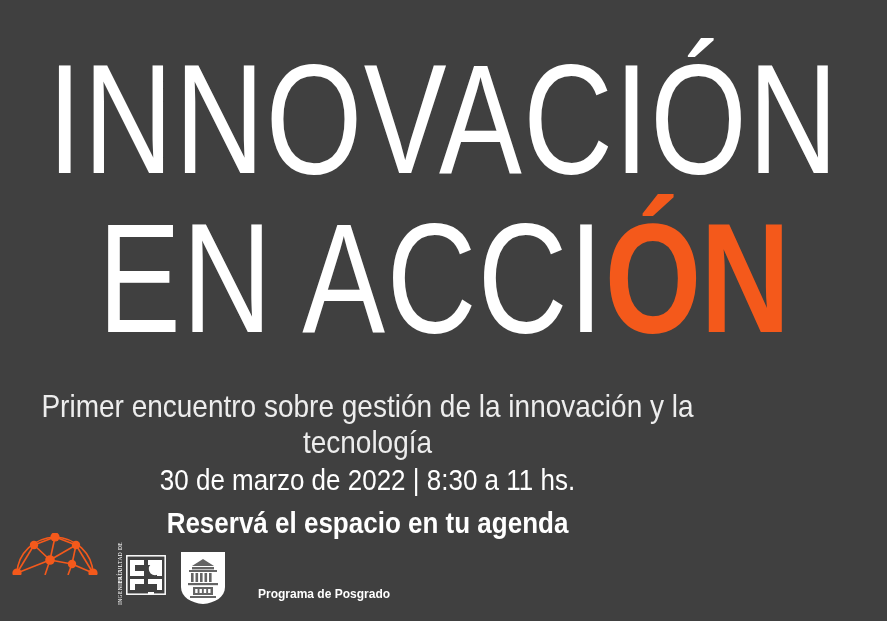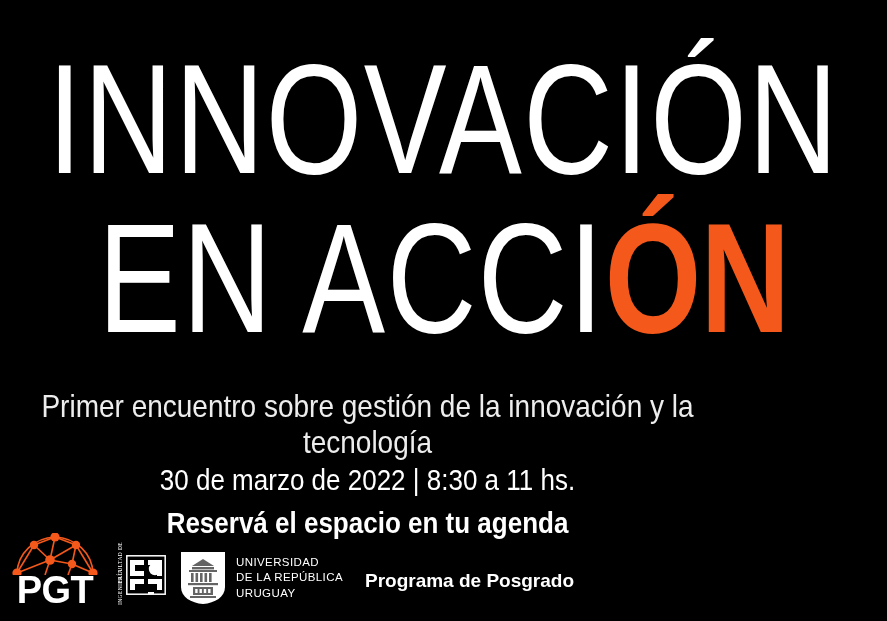--- a/index.html
+++ b/index.html
@@ -12,21 +12,21 @@
     height: 621px;
     background: #646464;
     font-family: "Liberation Sans", sans-serif;
     overflow: hidden;
     position: relative;
   }
   .poster {
     position: relative;
     width: 887px;
     height: 621px;
-    background: #000000;
+    background: #404040;
   }
 
   
   .headline {
     position: absolute;
     left: 0;
     top: 42px;
     width: 887px;
     text-align: center;
     line-height: 0.98;
@@ -192,25 +192,25 @@
     font-size: 11.5px;
     line-height: 1.35;
     letter-spacing: 0.4px;
     font-weight: 400;
   }
   .udelar-text span { display: block; }
 
   
   .programa {
     color: #ffffff;
-    font-size: 19px;
+    font-size: 12px;
     font-weight: 700;
     line-height: 1.42;
     flex: 0 0 auto;
-    margin-bottom: 14px;
+    margin-bottom: 6px;
   }
   .programa span { display: block; white-space: nowrap; }
 </style>
 </head>
 <body>
 
 <div class="poster">
 
   <div class="headline">
     <span class="headline-line hl-1">INNOVACIÓN</span>
@@ -246,21 +246,20 @@
         <g fill="#F4591B">
           <circle cx="5" cy="40" r="4.6"></circle>
           <circle cx="22" cy="12" r="4.2"></circle>
           <circle cx="43" cy="4" r="4.6"></circle>
           <circle cx="64" cy="12" r="4.2"></circle>
           <circle cx="81" cy="40" r="4.6"></circle>
           <circle cx="38" cy="27" r="4.8"></circle>
           <circle cx="60" cy="31" r="4.2"></circle>
         </g>
       </svg>
-      <div class="pgt-word">PGT</div>
     </div>
 
     <div class="logo-fing">
       <div class="fing-side">
         <span class="fing-fac">FACULTAD DE</span>
         <span class="fing-ing">INGENIERÍA</span>
       </div>
       <svg class="fing-mark" viewBox="0 0 40 48">
         <rect x="0.8" y="0.8" width="38.4" height="38.4" fill="none" stroke="#ffffff" stroke-width="1.5"></rect>
         <path d="M4 5 H18 V10 H9 V16 H18 V21 H4 Z" fill="#ffffff"></path>
@@ -289,25 +288,20 @@
           <rect x="29" y="22" width="2.6" height="9"></rect>
           <rect x="8" y="32" width="30" height="2.2"></rect>
           <rect x="13" y="36" width="20" height="8"></rect>
           <rect x="15.2" y="38" width="2.4" height="4" fill="#ffffff"></rect>
           <rect x="19.5" y="38" width="2.4" height="4" fill="#ffffff"></rect>
           <rect x="23.8" y="38" width="2.4" height="4" fill="#ffffff"></rect>
           <rect x="28.1" y="38" width="2.4" height="4" fill="#ffffff"></rect>
           <rect x="10" y="45" width="26" height="2"></rect>
         </g>
       </svg>
-      <div class="udelar-text">
-        <span>UNIVERSIDAD</span>
-        <span>DE LA REPÚBLICA</span>
-        <span>URUGUAY</span>
-      </div>
     </div>
 
     <div class="programa">
       <span>Programa de Posgrado</span>
     </div>
 
   </div>
 </div>
 
 </body></html>

